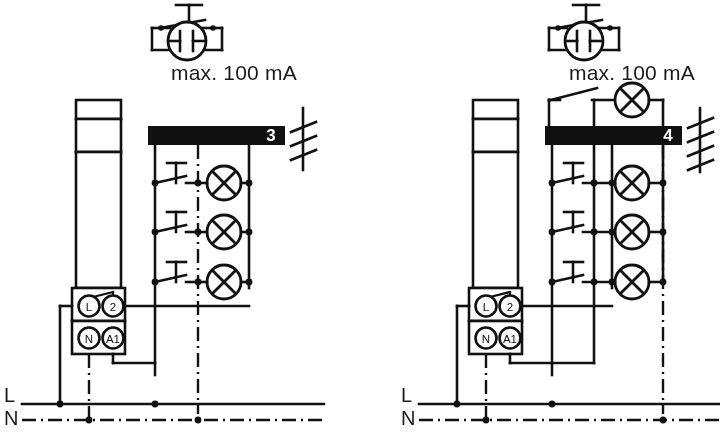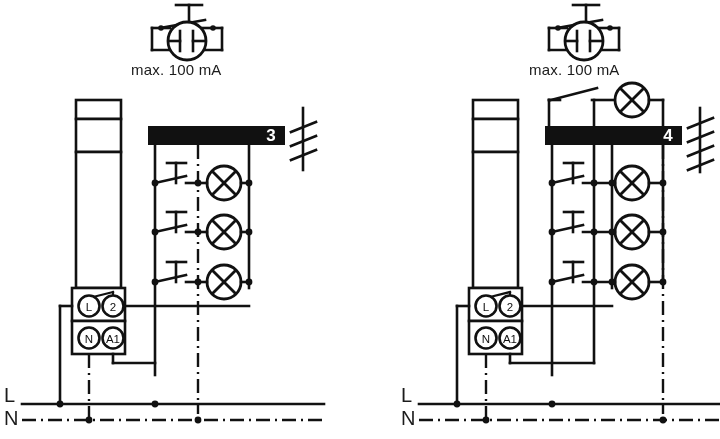--- a/index.html
+++ b/index.html
@@ -85,24 +85,25 @@
   .bar-number {
     font-family: "Liberation Sans", sans-serif;
     font-size: 17px;
     font-weight: bold;
     fill: #ffffff;
     text-anchor: middle;
   }
   .caption {
     position: absolute;
     font-family: "Liberation Sans", sans-serif;
-    font-size: 15px;
+    font-size: 21px;
     color: #1b1b1b;
     white-space: nowrap;
     letter-spacing: 0.2px;
+    margin-left: 40px;
   }
 </style>
 </head>
 <body>
 
 <div id="diagram-root">
 
   <svg id="wiring-svg" viewBox="0 0 720 439" xmlns="http://www.w3.org/2000/svg">
 
     <g>

